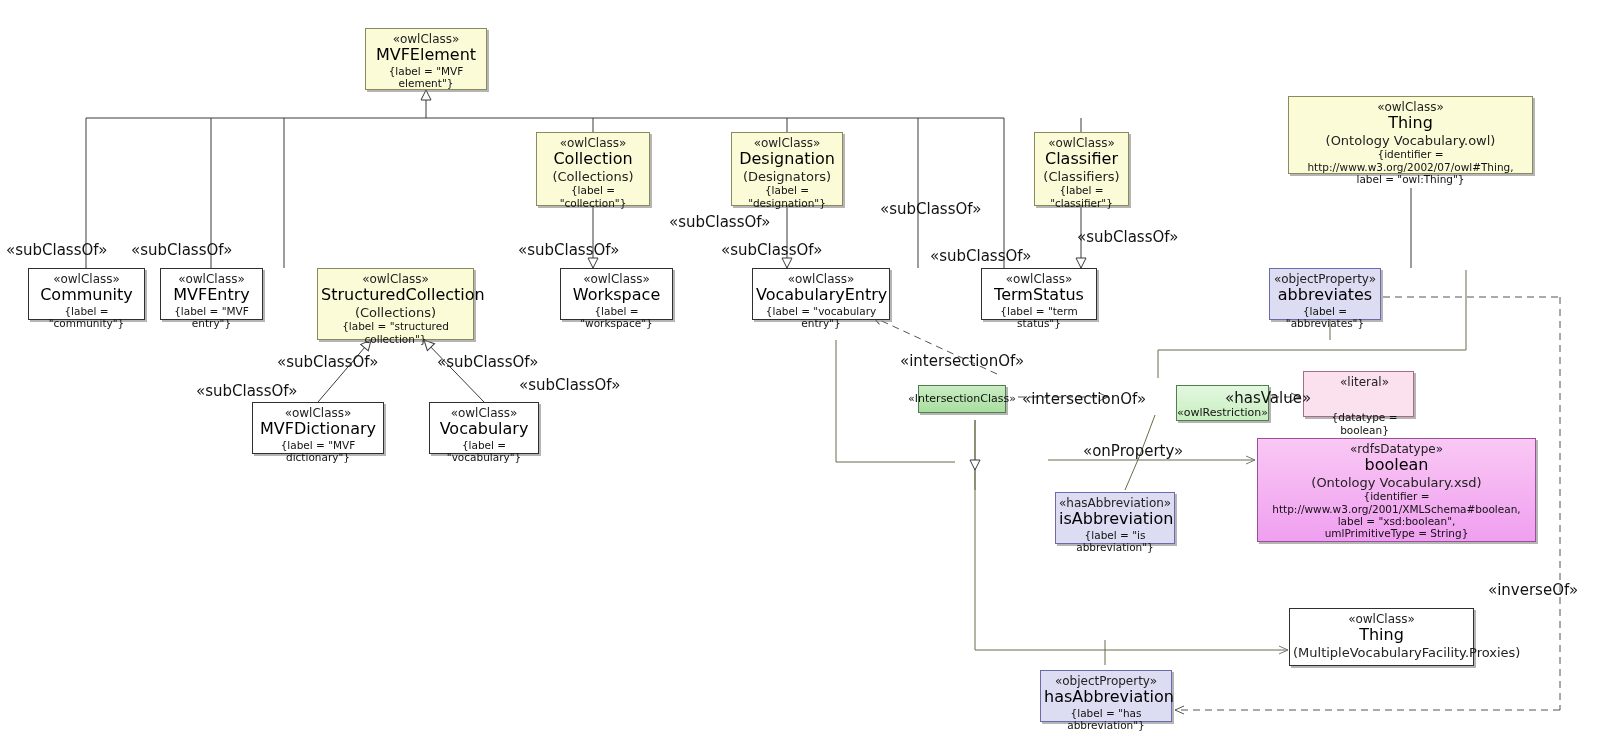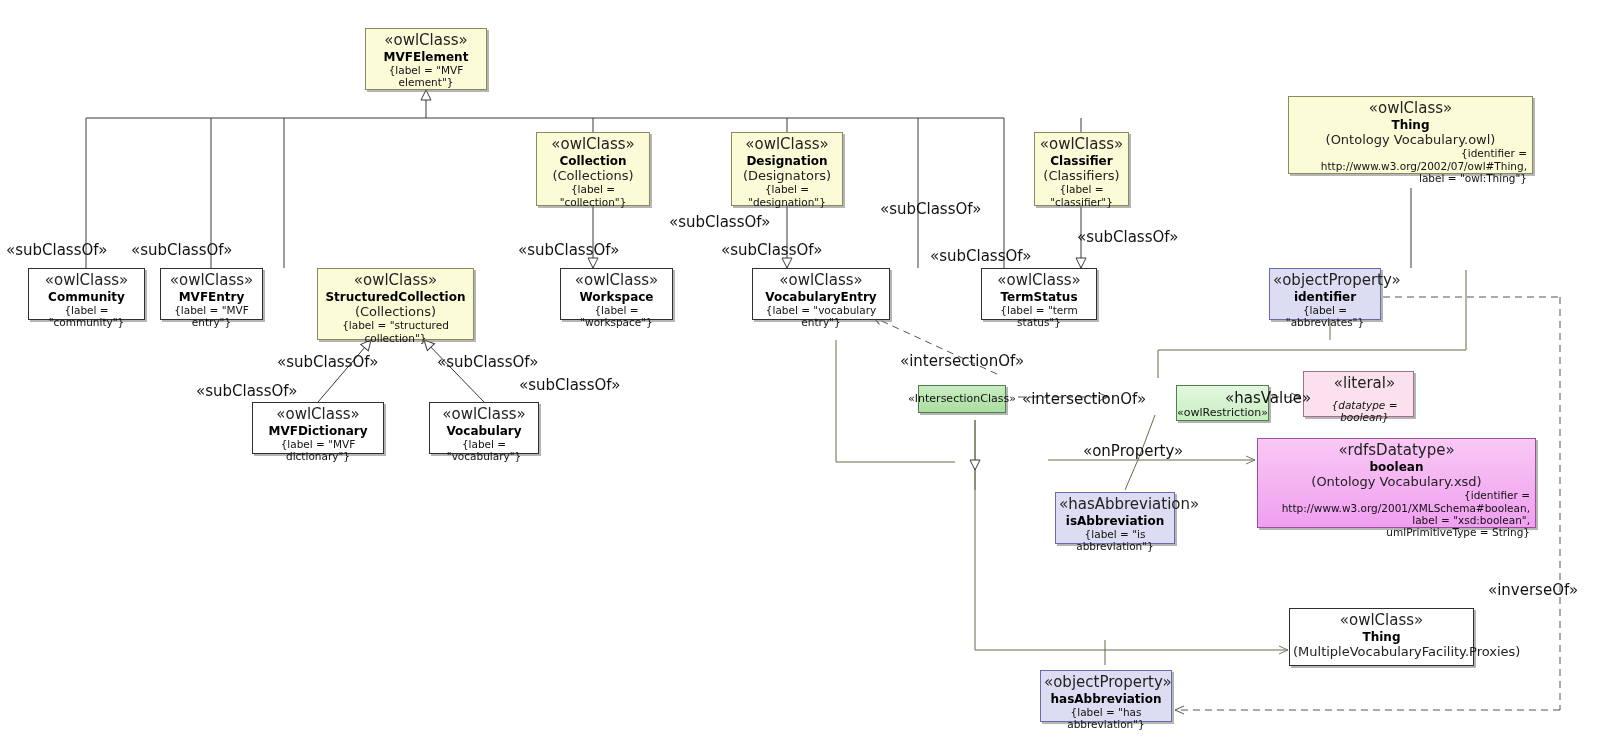--- a/index.html
+++ b/index.html
@@ -4,24 +4,24 @@
 <style>
   html,body{margin:0;padding:0;background:#ffffff;}
   body{width:1609px;height:754px;position:relative;overflow:hidden;
        font-family:"DejaVu Sans","Liberation Sans",sans-serif;}
   #canvas{position:absolute;left:0;top:0;width:1609px;height:754px;}
   svg.lines{position:absolute;left:0;top:0;width:1609px;height:754px;overflow:visible;}
 
   .node{position:absolute;box-sizing:border-box;border:1px solid #3a3a3a;
         box-shadow:2px 2px 0 rgba(120,120,120,.55);
         text-align:center;line-height:1.18;}
-  .st{font-size:15px;color:#222;}
-  .nm{font-size:12px;font-weight:bold;color:#000;}
+  .st{font-size:12px;color:#222;}
+  .nm{font-size:16px;font-weight:normal;color:#000;}
   .pk{font-size:13px;color:#222;}
-  .tags{font-size:10.5px;color:#111;text-align:right;padding:0 2px;}
+  .tags{font-size:10.5px;color:#111;text-align:center;padding:0 2px;}
   .tags.ctr{text-align:center;}
   .pad{padding:3px 3px 3px 3px;}
 
   .yellow{background:#fbfbd8;border-color:#8a8a5a;}
   .white{background:#ffffff;border-color:#2f2f2f;}
   .blue{background:#dcdcf2;border-color:#6b6baa;}
   .green{background:linear-gradient(#c9ecc2,#a9dfa0);border-color:#4f7f4a;}
   .greenlt{background:linear-gradient(#e3f7df,#c7eec0);border-color:#4f7f4a;}
   .pinklt{background:#fbe1ee;border-color:#a46f8c;padding-left:15px;}
   .magenta{background:linear-gradient(#f9c8f4,#f09ff0);border-color:#9a4f9a;}
@@ -168,21 +168,21 @@
   </div>
 
   <div class="node white pad" style="left:981px;top:268px;width:116px;height:52px;">
     <div class="st">«owlClass»</div>
     <div class="nm">TermStatus</div>
     <div class="tags ctr">{label = "term status"}</div>
   </div>
 
   <div class="node blue pad" style="left:1269px;top:268px;width:112px;height:52px;">
     <div class="st">«objectProperty»</div>
-    <div class="nm">identifier</div>
+    <div class="nm">abbreviates</div>
     <div class="tags ctr">{label = "abbreviates"}</div>
   </div>
 
   <div class="node white pad" style="left:252px;top:402px;width:132px;height:52px;">
     <div class="st">«owlClass»</div>
     <div class="nm">MVFDictionary</div>
     <div class="tags ctr">{label = "MVF dictionary"}</div>
   </div>
 
   <div class="node white pad" style="left:429px;top:402px;width:110px;height:52px;">
@@ -194,24 +194,24 @@
   <div class="node green stereo-only" style="left:918px;top:385px;width:88px;height:28px;">
     <span>«IntersectionClass»</span>
   </div>
 
   <div class="node greenlt stereo-only" style="left:1176px;top:385px;width:93px;height:36px;align-items:flex-end;">
     <span>«owlRestriction»</span>
   </div>
 
   <div class="node pinklt pad" style="left:1303px;top:371px;width:111px;height:46px;">
     <div class="st">«literal»</div>
-    <div class="tags ctr" style="margin-top:6px;font-style:italic;">{datatype = boolean}</div>
-  </div>
-
-  <div class="node magenta pad" style="left:1257px;top:438px;width:279px;height:90px;">
+    <div class="tags ctr" style="margin-top:22px;">{datatype = boolean}</div>
+  </div>
+
+  <div class="node magenta pad" style="left:1257px;top:438px;width:279px;height:104px;">
     <div class="st">«rdfsDatatype»</div>
     <div class="nm">boolean</div>
     <div class="pk">(Ontology Vocabulary.xsd)</div>
     <div class="tags">{identifier = http://www.w3.org/2001/XMLSchema#boolean,</div>
     <div class="tags">label = "xsd:boolean",</div>
     <div class="tags">umlPrimitiveType = String}</div>
   </div>
 
   <div class="node blue pad" style="left:1055px;top:492px;width:120px;height:52px;">
     <div class="st">«hasAbbreviation»</div>

